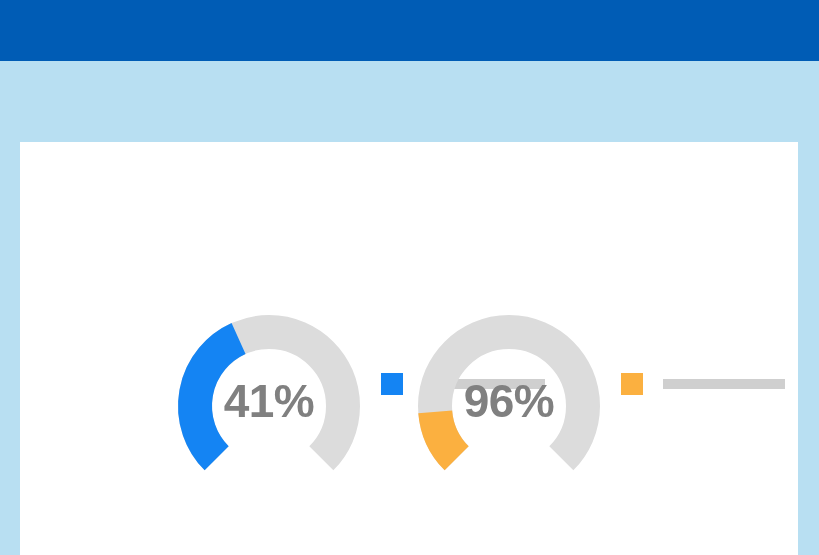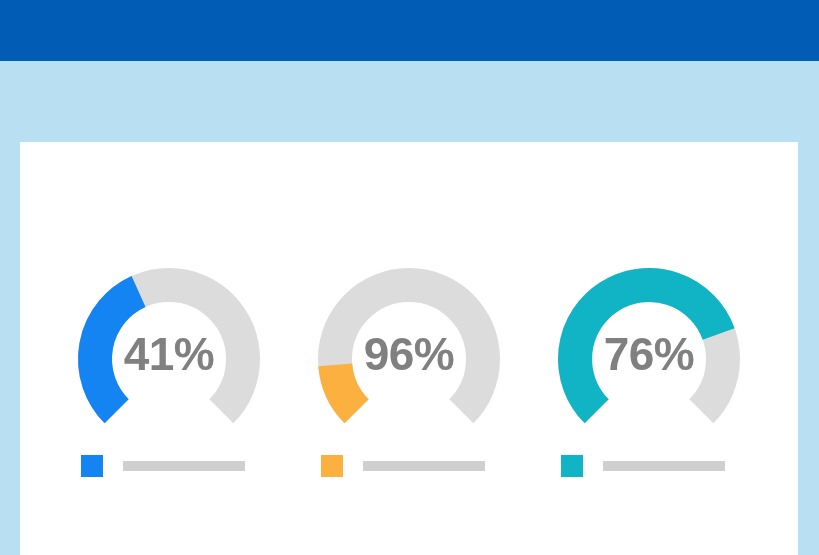--- a/index.html
+++ b/index.html
@@ -47,21 +47,21 @@
     display: flex;
     flex-direction: row;
     align-items: center;
     justify-content: center;
   }
   .gauge-cell {
     width: 240px;
     height: 300px;
     position: relative;
     display: flex;
-    flex-direction: column;
+    flex-direction: row;
     align-items: center;
   }
   .gauge-figure {
     position: relative;
     width: 200px;
     height: 170px;
     margin-top: 36px;
   }
   .gauge-svg {
     display: block;
@@ -135,29 +135,16 @@
             <path class="gauge-fill" fill="none" stroke="#fbb040" stroke-width="34" d="M 47.67 156.33 A 74 74 0 0 1 26.23 109.81"></path>
           </svg>
           <div class="gauge-value">96%</div>
         </div>
         <div class="gauge-legend">
           <span class="legend-swatch" style="background:#fbb040"></span>
           <span class="legend-bar" style="width:122px"></span>
         </div>
       </div>
 
-      <div class="gauge-cell">
-        <div class="gauge-figure">
-          <svg class="gauge-svg" viewBox="0 0 200 170">
-            <path class="gauge-track" fill="none" stroke="#dcdcdc" stroke-width="34" d="M 47.67 156.33 A 74 74 0 1 1 152.33 156.33"></path>
-            <path class="gauge-fill" fill="none" stroke="#10b4c4" stroke-width="34" d="M 47.67 156.33 A 74 74 0 1 1 169.63 78.93"></path>
-          </svg>
-          <div class="gauge-value">76%</div>
-        </div>
-        <div class="gauge-legend">
-          <span class="legend-swatch" style="background:#10b4c4"></span>
-          <span class="legend-bar" style="width:122px"></span>
-        </div>
-      </div>
 
     </div>
   </div>
 </div>
 
 </body></html>

